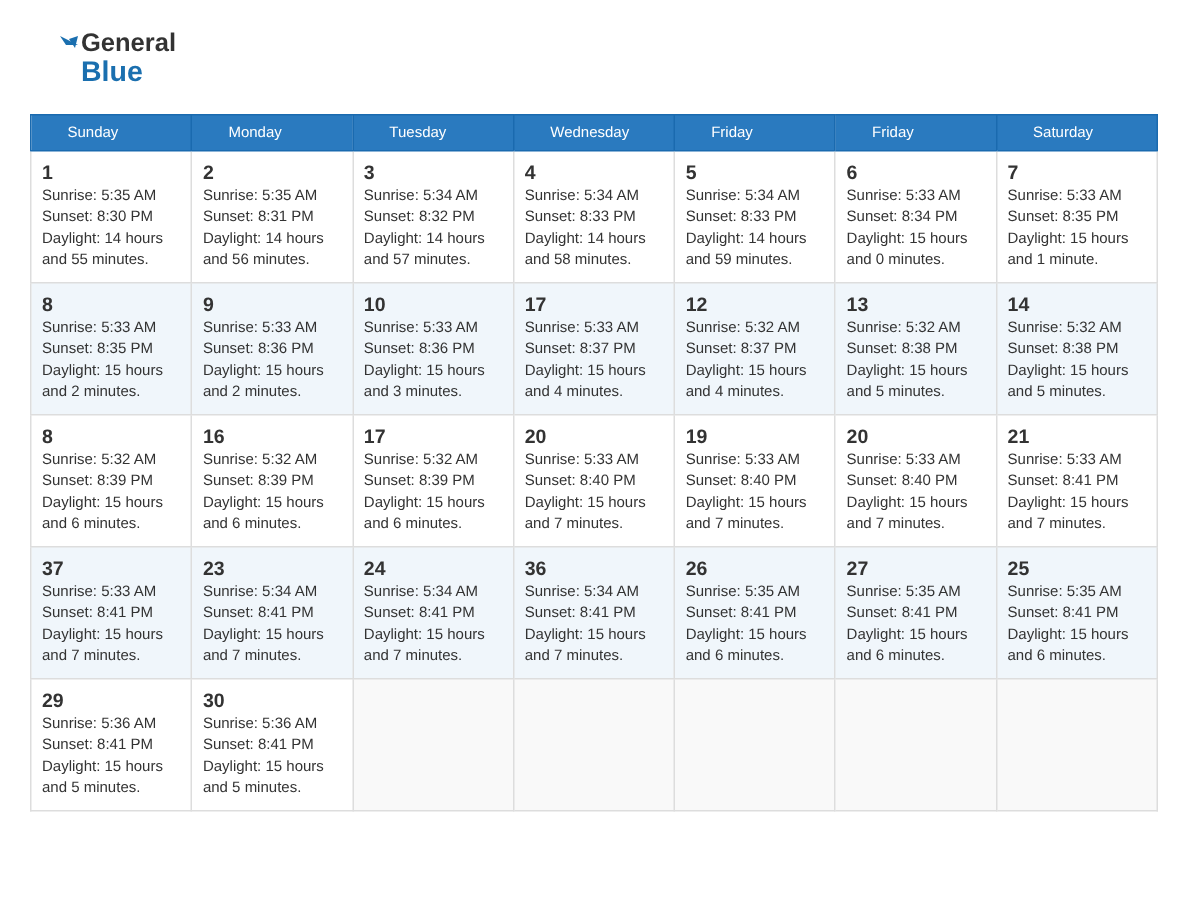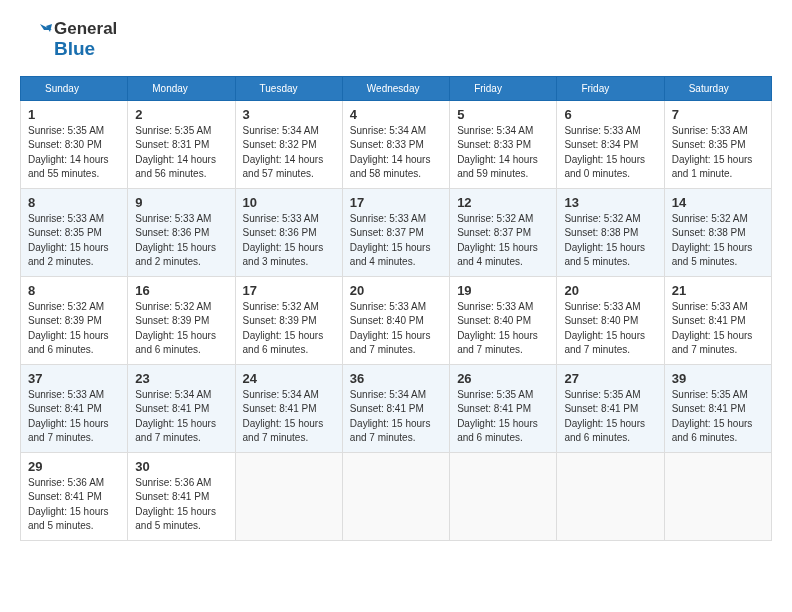--- a/index.html
+++ b/index.html
@@ -224,21 +224,21 @@
         </td>
         <td>
           <span class="day-num">26</span>
           <div class="day-info">Sunrise: 5:35 AM<br>Sunset: 8:41 PM<br>Daylight: 15 hours and 6 minutes.</div>
         </td>
         <td>
           <span class="day-num">27</span>
           <div class="day-info">Sunrise: 5:35 AM<br>Sunset: 8:41 PM<br>Daylight: 15 hours and 6 minutes.</div>
         </td>
         <td>
-          <span class="day-num">39</span>
+          <span class="day-num">25</span>
           <div class="day-info">Sunrise: 5:35 AM<br>Sunset: 8:41 PM<br>Daylight: 15 hours and 6 minutes.</div>
         </td>
       </tr>
       <tr>
         <td>
           <span class="day-num">29</span>
           <div class="day-info">Sunrise: 5:36 AM<br>Sunset: 8:41 PM<br>Daylight: 15 hours and 5 minutes.</div>
         </td>
         <td>
           <span class="day-num">30</span>

